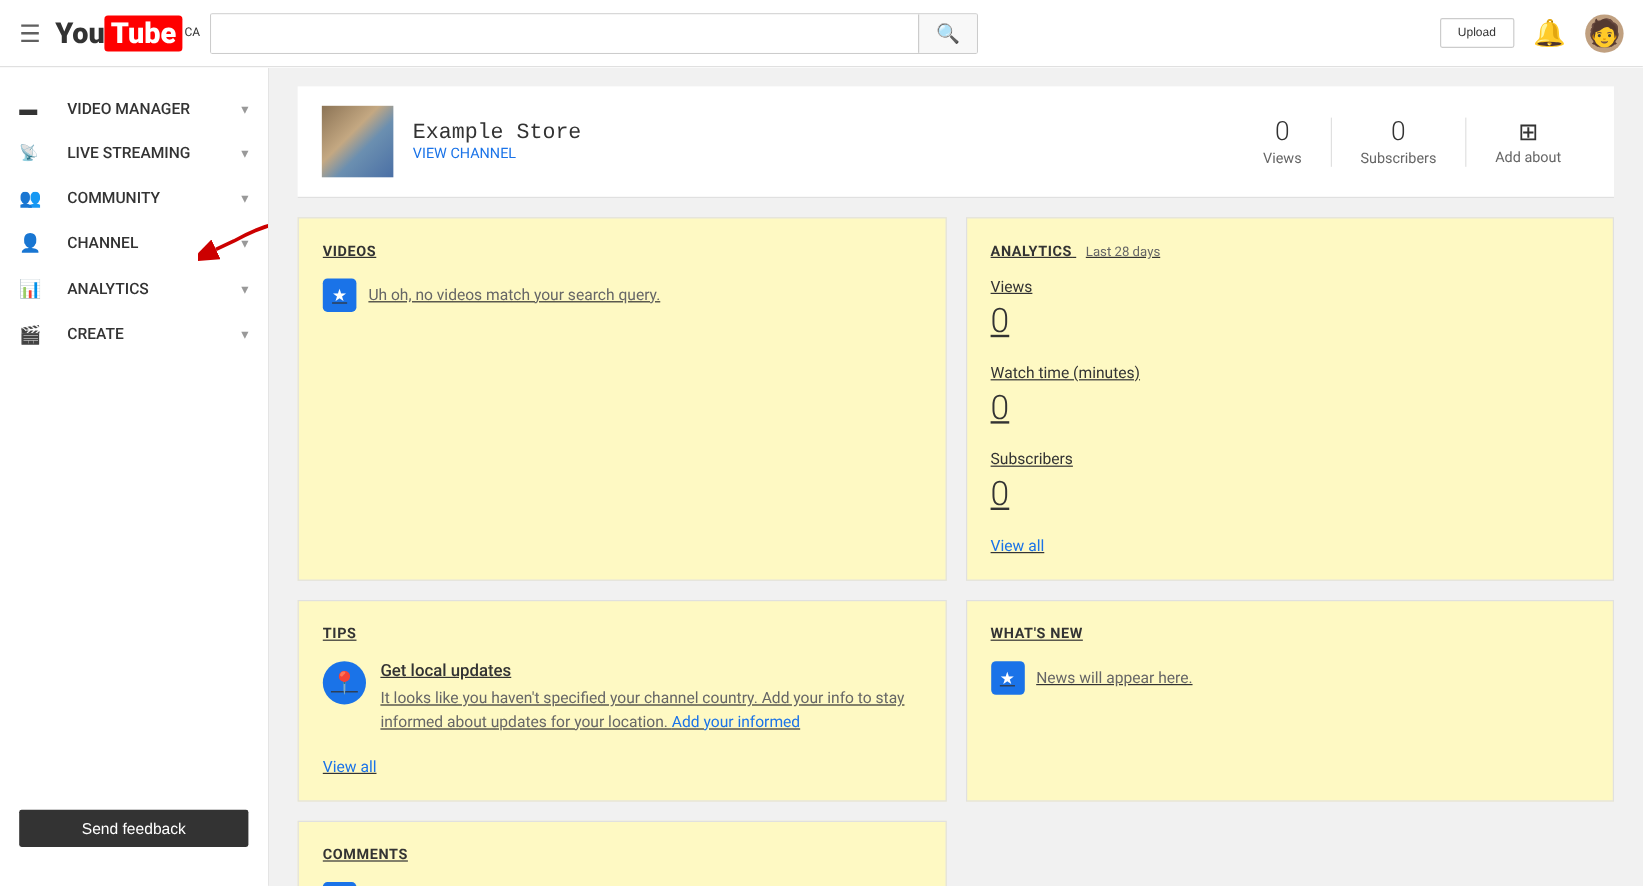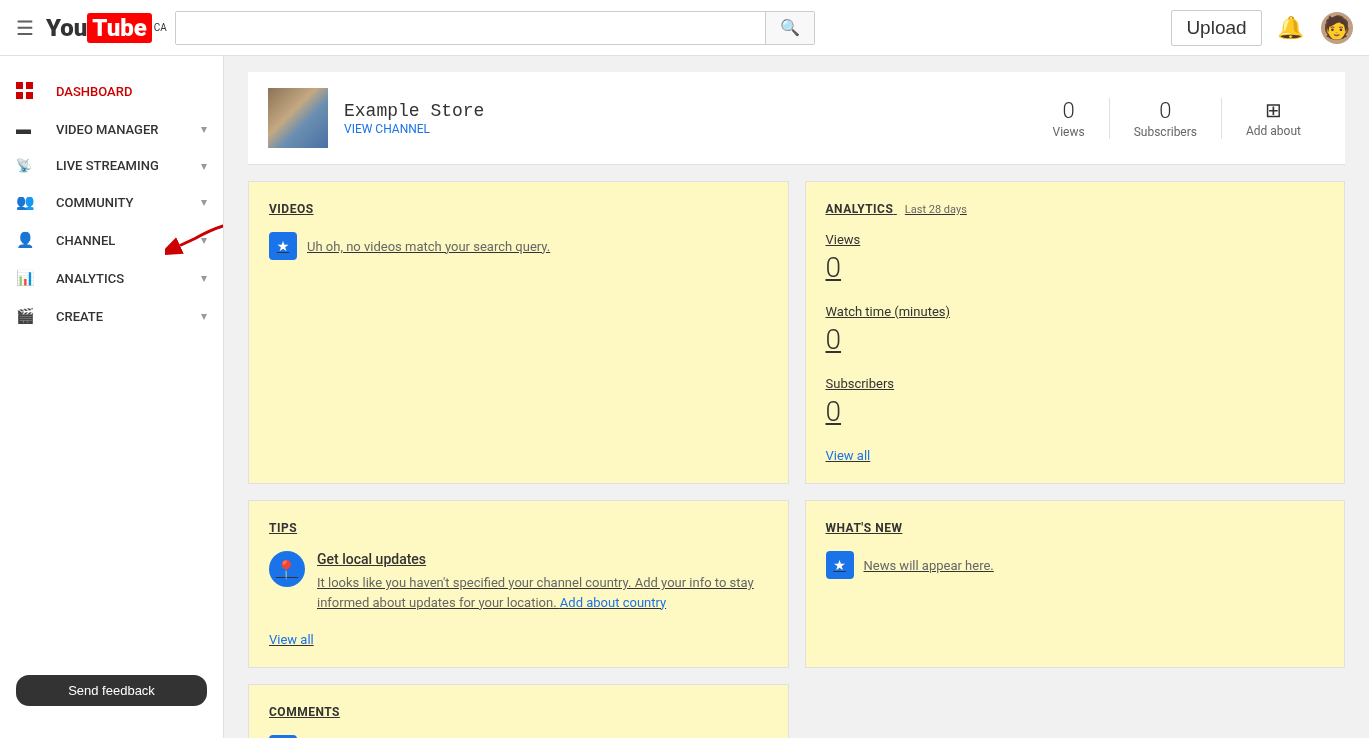--- a/index.html
+++ b/index.html
@@ -20,21 +20,21 @@
     .search-bar input {
       flex: 1; border: none; outline: none; padding: 8px 12px; font-size: 14px; color: #333;
     }
     .search-btn {
       background: #f8f8f8; border: none; border-left: 1px solid #ccc;
       padding: 0 14px; cursor: pointer; color: #666; font-size: 16px;
     }
     .nav-right { display: flex; align-items: center; margin-left: auto; gap: 16px; }
     .upload-btn {
       background: #fff; border: 1px solid #ccc; padding: 6px 14px;
-      border-radius: 2px; cursor: pointer; font-size: 19px; color: #333;
+      border-radius: 2px; cursor: pointer; font-size: 10px; color: #333;
     }
     .bell-icon { font-size: 22px; color: #606060; cursor: pointer; }
     .avatar {
       width: 32px; height: 32px; border-radius: 50%; background: #c0a080;
       overflow: hidden; cursor: pointer; display: flex; align-items: center; justify-content: center;
       font-size: 18px;
     }
 
     
     .page-layout { display: flex; margin-top: 56px; min-height: calc(100vh - 56px); }
@@ -58,21 +58,21 @@
     .sidebar-item .chevron { margin-left: auto; font-size: 12px; color: #999; }
 
     
     .dashboard-icon {
       display: grid; grid-template-columns: 1fr 1fr; gap: 2px; width: 18px; height: 18px;
     }
     .dashboard-icon span { background: #cc0000; display: block; width: 7px; height: 7px; }
 
     .send-feedback-btn {
       background: #333; color: #fff; border: none; padding: 8px 14px;
-      border-radius: 13px; cursor: pointer; font-size: 13px; margin: 16px;
+      border-radius: 2px; cursor: pointer; font-size: 13px; margin: 16px;
       margin-top: auto; display: block; width: calc(100% - 32px);
     }
 
     
     .main-content { margin-left: 224px; flex: 1; padding: 16px 24px; }
 
     
     .channel-header {
       background: #fff; display: flex; align-items: center; padding: 16px 20px;
       margin-bottom: 16px; border-bottom: 1px solid #e0e0e0;
@@ -149,31 +149,20 @@
     <div class="avatar">
       <span style="font-size:22px;">🧑</span>
     </div>
   </div>
 </nav>
 
 <div class="page-layout">
 
   <aside class="sidebar">
 
-    <div class="sidebar-item active">
-      <span class="icon">
-        <div class="dashboard-icon">
-            <span></span>
-            <span></span>
-            <span></span>
-            <span></span>
-          </div>
-      </span>
-      <span>DASHBOARD</span>
-    </div>
 
     <div class="sidebar-item">
       <span class="icon" style="font-size:15px;">▬</span>
       <span>VIDEO MANAGER</span>
       <span class="chevron">▾</span>
     </div>
 
     <div class="sidebar-item">
       <span class="icon" style="font-size:13px;">📡</span>
       <span>LIVE STREAMING</span>
@@ -274,21 +263,21 @@
         </div>
         <a class="view-all-link">View all</a>
       </div>
 
       <div class="card">
         <div class="card-title">TIPS</div>
         <div class="tips-item">
           <div class="tips-avatar">📍</div>
           <div class="tips-content">
             <h4>Get local updates</h4>
-            <p>It looks like you haven't specified your channel country. Add your info to stay informed about updates for your location. <a href="#" style="color:#1a73e8;text-decoration:none;">Add about country</a></p>
+            <p>It looks like you haven't specified your channel country. Add your info to stay informed about updates for your location. <a href="#" style="color:#1a73e8;text-decoration:none;">Add your informed</a></p>
           </div>
         </div>
         <a class="view-all-link">View all</a>
       </div>
 
       <div class="card">
         <div class="card-title">WHAT'S NEW</div>
         <div class="whats-new-item">
           <div class="star-icon">★</div>
           <span>News will appear here.</span>

